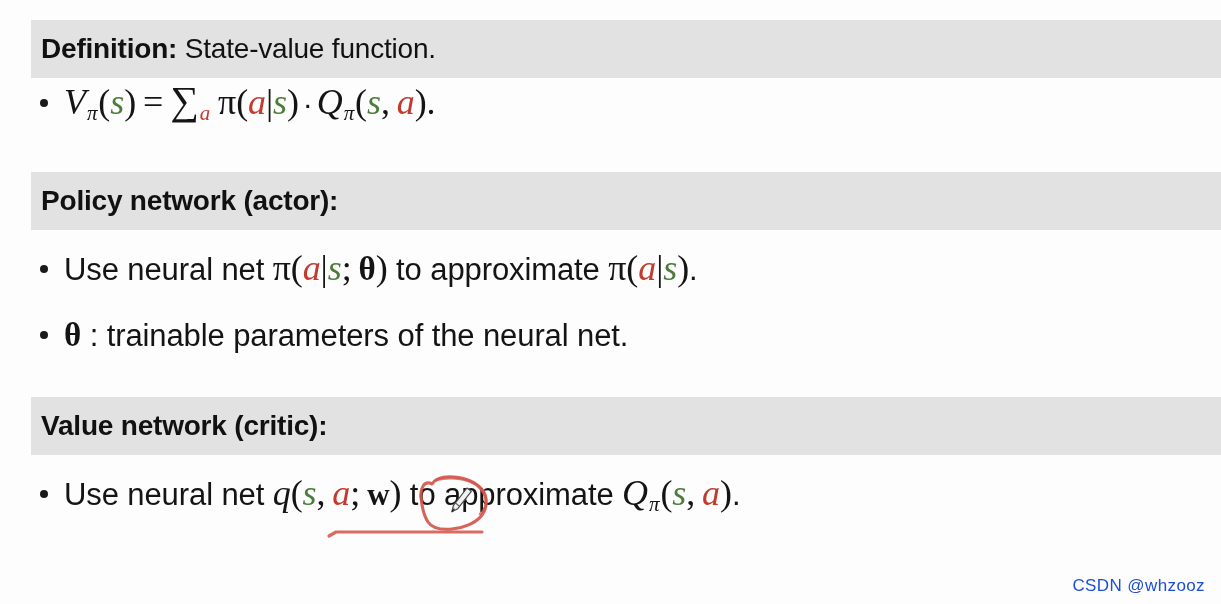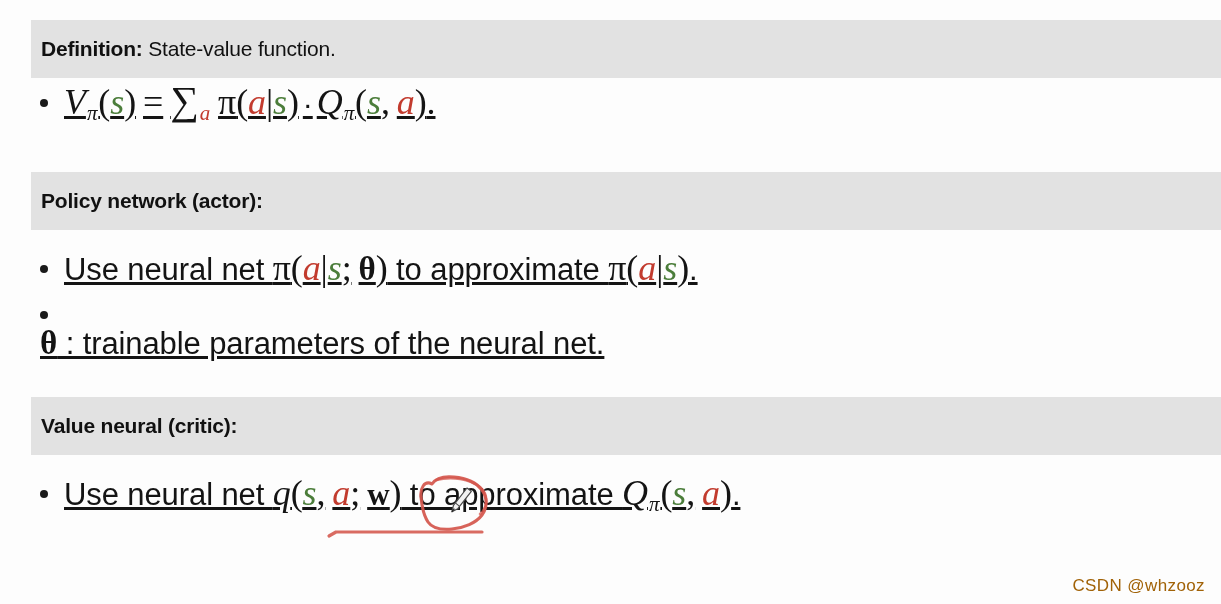--- a/index.html
+++ b/index.html
@@ -28,21 +28,21 @@
   
   .band {
     position: absolute;
     left: 31px;
     right: 0;
     background: #e2e2e2;
     display: flex;
     align-items: center;
   }
   .band-title {
-    font-size: 21px;
+    font-size: 28px;
     font-weight: bold;
     letter-spacing: -0.2px;
     padding-left: 10px;
     color: #111111;
     white-space: nowrap;
   }
   .band-title .reg {
     font-weight: normal;
   }
 
@@ -66,26 +66,25 @@
     background: #1a1a1a;
     margin-right: 16px;
     flex: none;
     position: relative;
     top: -7px;
   }
   .line-text {
     font-size: 31px;
     color: #141414;
     letter-spacing: -0.1px;
-    text-decoration: underline;
   }
 
   #line-v   { top: 86px; }
   #line-pi  { top: 252px; }
-  #line-th  { top: 318px; flex-direction: column; }
+  #line-th  { top: 318px; }
   #line-q   { top: 477px; justify-content: center; }
   #line-w   { top: 537px; }
 
   
   .mi {            
     font-family: "Liberation Serif", serif;
     font-style: italic;
     font-size: 36px;
     line-height: 0;
   }
@@ -136,21 +135,21 @@
     height: 604px;
     pointer-events: none;
   }
 
   
   #watermark {
     position: absolute;
     right: 16px;
     bottom: 8px;
     font-size: 17px;
-    color: #a16207;
+    color: #1d4ed8;
     letter-spacing: 0.4px;
     font-family: "Liberation Sans", sans-serif;
   }
 </style>
 </head>
 <body>
 
 <div class="slide">
 
   <div class="band" id="band-definition">
@@ -170,21 +169,21 @@
     <span class="dot"></span>
     <span class="line-text"><span>Use neural net </span><span class="mi-up">π</span><span class="mi-up">(</span><span class="mi rd">a</span><span class="mi-up">|</span><span class="mi gr">s</span><span class="mi-up">;</span><span class="sp"></span><span class="bold-sym">θ</span><span class="mi-up">)</span><span> to approximate </span><span class="mi-up">π</span><span class="mi-up">(</span><span class="mi rd">a</span><span class="mi-up">|</span><span class="mi gr">s</span><span class="mi-up">)</span><span>.</span></span>
   </div>
 
   <div class="bullet-line" id="line-th">
     <span class="dot"></span>
     <span class="line-text"><span class="bold-sym">θ</span><span> : trainable parameters of the neural net.</span></span>
   </div>
 
   <div class="band" id="band-value">
-    <div class="band-title">Value neural (critic):</div>
+    <div class="band-title">Value network (critic):</div>
   </div>
 
   <div class="bullet-line" id="line-q">
     <span class="dot"></span>
     <span class="line-text"><span>Use neural net </span><span class="mi">q</span><span class="mi-up">(</span><span class="mi gr">s</span><span class="mi-up">,</span><span class="sp"></span><span class="mi rd">a</span><span class="mi-up">;</span><span class="sp"></span><span class="bold-w">w</span><span class="mi-up">)</span><span> to approximate </span><span class="mi">Q</span><span class="sub">π</span><span class="mi-up">(</span><span class="mi gr">s</span><span class="mi-up">,</span><span class="sp"></span><span class="mi rd">a</span><span class="mi-up">)</span><span>.</span></span>
   </div>
 
 
   <svg id="annotation-layer" viewBox="0 0 1221 604">
 

